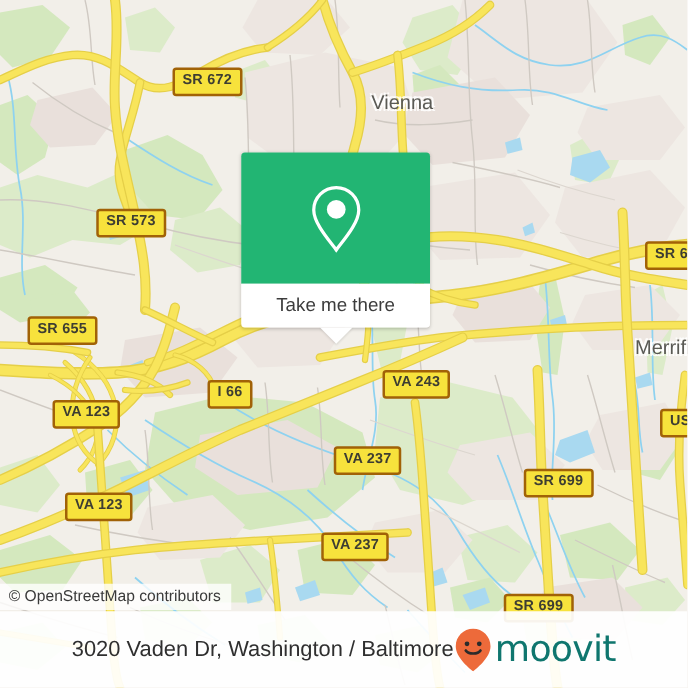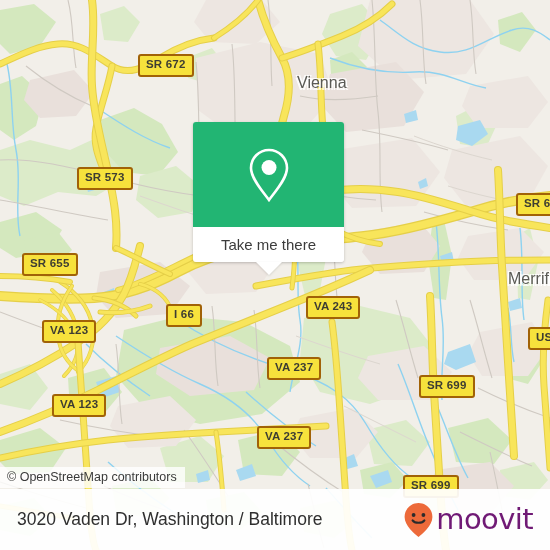--- a/index.html
+++ b/index.html
@@ -122,38 +122,38 @@
   
   #footer {
     position: absolute;
     left: 0;
     top: 489px;
     width: 550px;
     height: 61px;
     background: rgba(255,255,255,0.93);
     display: flex;
     align-items: center;
-    justify-content: space-between;
+    justify-content: center;
     padding: 0 17px 0 17px;
     box-sizing: border-box;
     z-index: 35;
   }
   #footer-address {
     color: #2F2F2F;
     font-size: 17.5px;
     font-family: "Liberation Sans", sans-serif;
     white-space: nowrap;
   }
   #brand-logo {
     display: flex;
     align-items: center;
     gap: 2px;
   }
   #brand-wordmark {
-    color: #701a75;
+    color: #0f766e;
     font-size: 29px;
     font-weight: normal;
     letter-spacing: -0.6px;
     font-family: "DejaVu Sans", sans-serif;
     line-height: 1;
   }
 </style>
 </head>
 <body>
 

